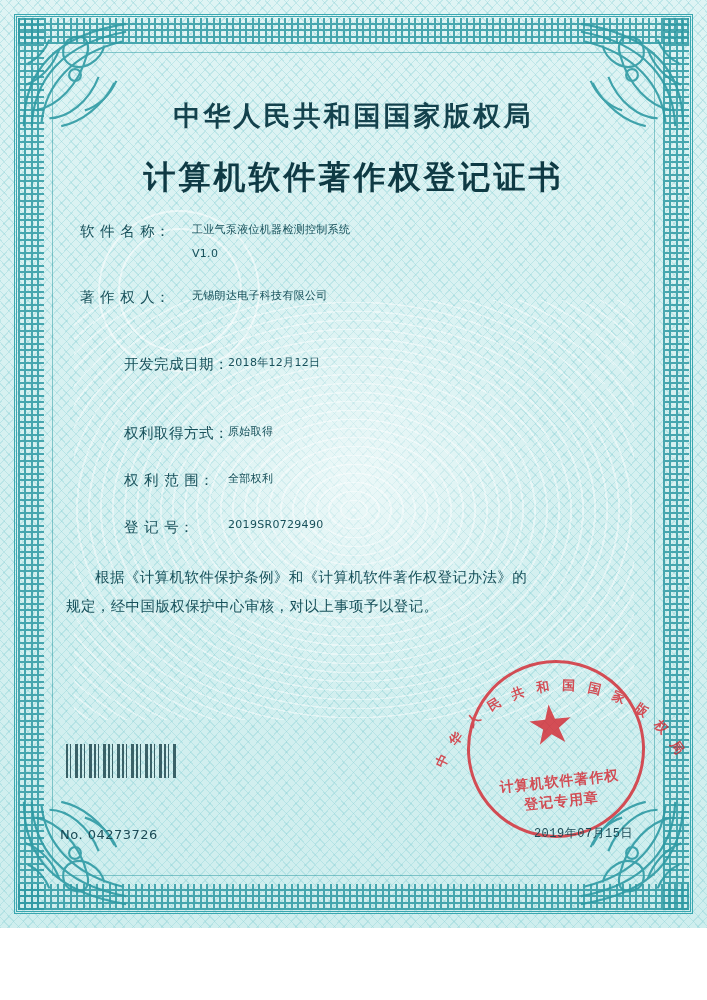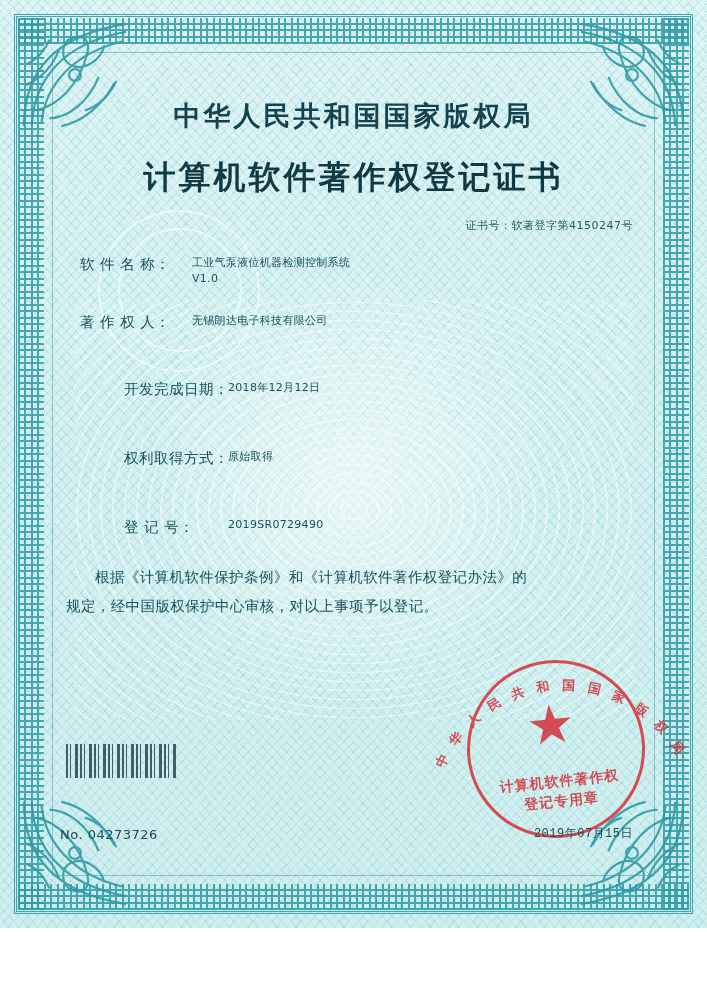--- a/index.html
+++ b/index.html
@@ -172,21 +172,21 @@
     font-size: 14.5px;
     white-space: nowrap;
   }
   .field-value {
     flex: 1;
     font-size: 11px;
     letter-spacing: 0.3px;
   }
   .field-value .line2 {
     display: block;
-    margin-top: 2px;
+    margin-top: 10px;
   }
   .gap-lg { height: 42px; }
   .gap-md { height: 22px; }
 
   .field-row.wide .field-label { width: 104px; flex: 0 0 104px; margin-left: 44px; }
 
   .statement {
     margin-top: 26px;
     padding: 0 8px 0 8px;
     font-size: 14.5px;
@@ -364,23 +364,20 @@
     </g>
   </svg>
 
   <div class="inner-line"></div>
 
   <div class="content">
 
     <div class="title-cn">中华人民共和国国家版权局</div>
     <div class="title-main">计算机软件著作权登记证书</div>
 
-    <div class="cert-no">
-      <span>证书号：</span><span>软著登字第4150247号</span>
-    </div>
 
     <div class="fields">
 
       <div class="field-row">
         <div class="field-label">软 件 名 称：</div>
         <div class="field-value">
           <span>工业气泵液位机器检测控制系统</span>
           <span class="line2">V1.0</span>
         </div>
       </div>
@@ -404,20 +401,24 @@
 
       <div class="gap-md"></div>
 
       <div class="field-row wide">
         <div class="field-label">权利取得方式：</div>
         <div class="field-value">原始取得</div>
       </div>
 
       <div class="gap-md"></div>
 
+      <div class="field-row wide">
+        <div class="field-label">权 利 范 围：</div>
+        <div class="field-value">全部权利</div>
+      </div>
 
       <div class="gap-md"></div>
 
       <div class="field-row wide">
         <div class="field-label">登 记 号：</div>
         <div class="field-value">2019SR0729490</div>
       </div>
 
     </div>
 

